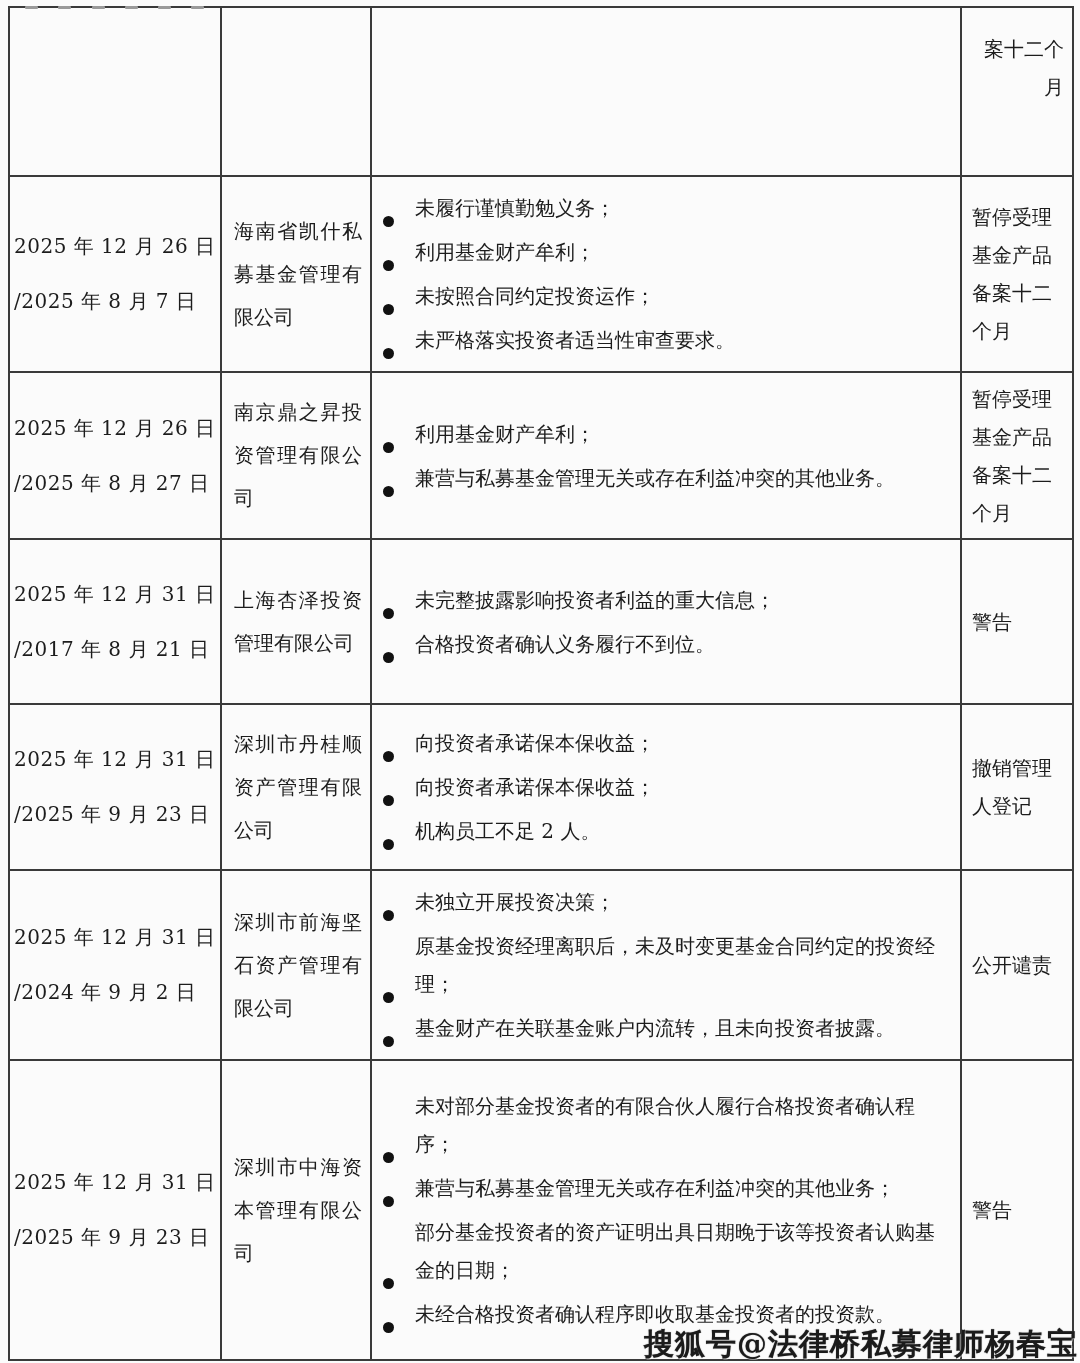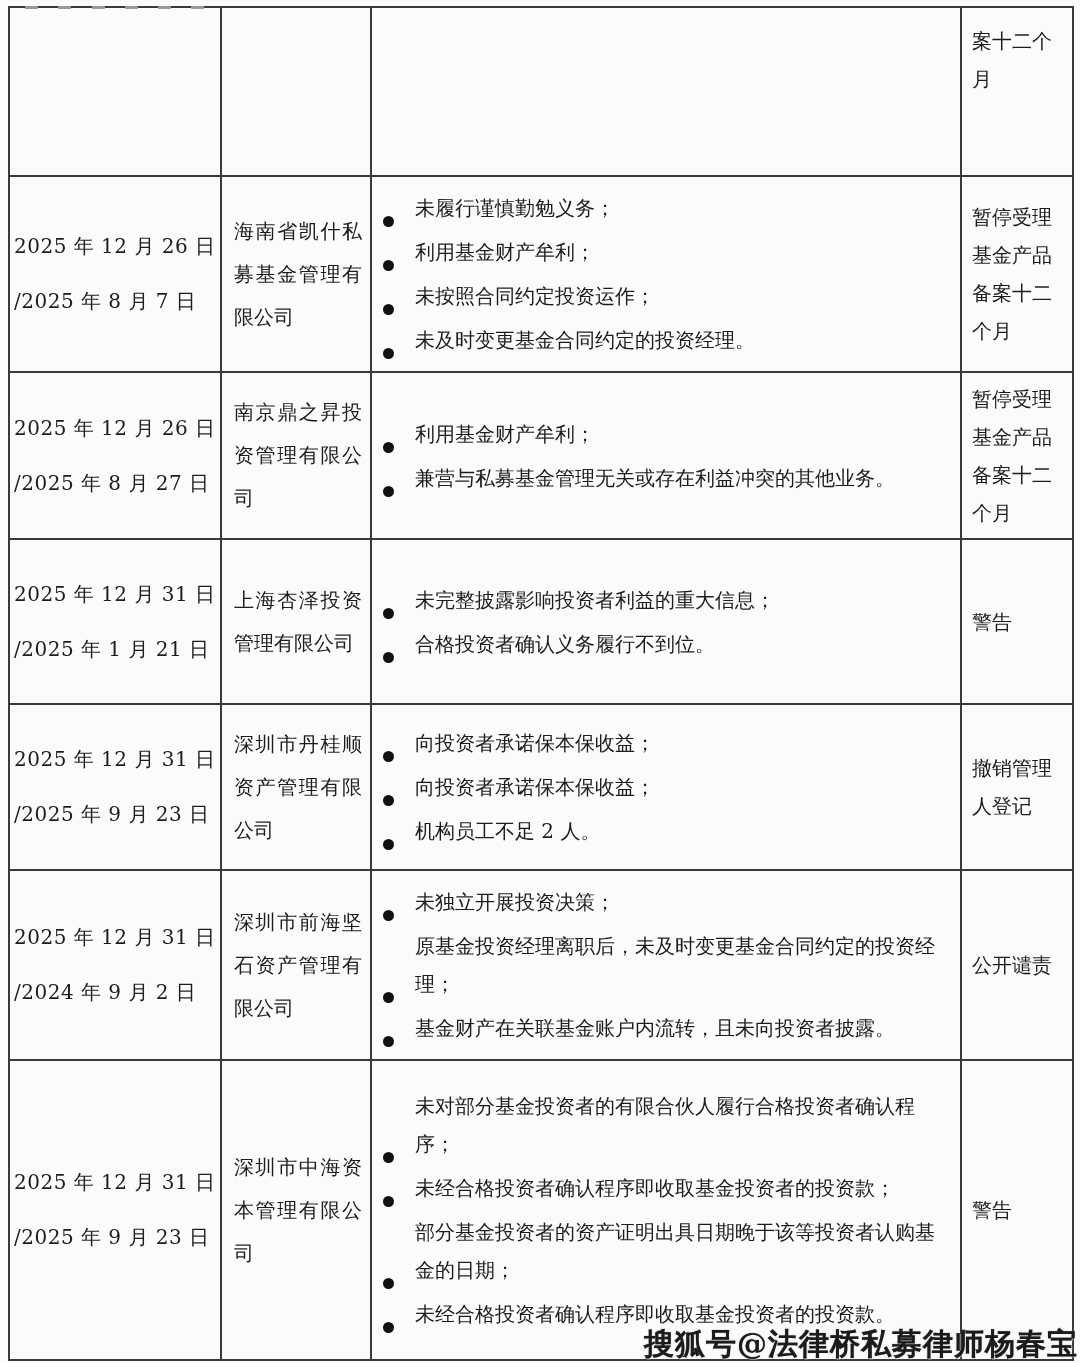--- a/index.html
+++ b/index.html
@@ -62,21 +62,22 @@
     border-radius:50%;
     margin:14px 21px 0 0;
   }
   .vi .vtext{flex:1;}
   td.penalty{
     padding:0 8px 0 10px;
     line-height:38px;
   }
   td.penalty.toppad{
     vertical-align:top;
-    padding-top:14px;
+    padding-top:22px;
+    text-align:right;
   }
 
   .watermark{
     position:absolute;
     right:2px;bottom:4px;
     font-size:30px;
     font-weight:700;
     letter-spacing:1px;
     color:#1b1b1b;
     text-shadow:1px 1px 0 rgba(255,255,255,.45), 0 0 1px #444;
@@ -131,21 +132,21 @@
           <div class="vi">
               <span class="bullet"></span>
               <span class="vtext">利用基金财产牟利；</span>
             </div>
           <div class="vi">
               <span class="bullet"></span>
               <span class="vtext">未按照合同约定投资运作；</span>
             </div>
           <div class="vi">
               <span class="bullet"></span>
-              <span class="vtext">未及时变更基金合同约定的投资经理。</span>
+              <span class="vtext">未严格落实投资者适当性审查要求。</span>
             </div>
         </td>
         <td class="penalty">
           <span>暂停受理基金产品备案十二个月</span>
         </td>
       </tr>
 
       <tr style="height:167px;">
         <td class="date">
           <div>2025 年 12 月 26 日</div>
@@ -165,21 +166,21 @@
             </div>
         </td>
         <td class="penalty">
           <span>暂停受理基金产品备案十二个月</span>
         </td>
       </tr>
 
       <tr style="height:165px;">
         <td class="date">
           <div>2025 年 12 月 31 日</div>
-          <div>/2025 年 1 月 21 日</div>
+          <div>/2017 年 8 月 21 日</div>
         </td>
         <td class="company">
           <span>上海杏泽投资管理有限公司</span>
         </td>
         <td class="viol">
           <div class="vi">
               <span class="bullet"></span>
               <span class="vtext">未完整披露影响投资者利益的重大信息；</span>
             </div>
           <div class="vi">
@@ -254,21 +255,21 @@
         <td class="company">
           <span>深圳市中海资本管理有限公司</span>
         </td>
         <td class="viol">
           <div class="vi">
               <span class="bullet"></span>
               <span class="vtext">未对部分基金投资者的有限合伙人履行合格投资者确认程序；</span>
             </div>
           <div class="vi">
               <span class="bullet"></span>
-              <span class="vtext">未经合格投资者确认程序即收取基金投资者的投资款；</span>
+              <span class="vtext">兼营与私募基金管理无关或存在利益冲突的其他业务；</span>
             </div>
           <div class="vi">
               <span class="bullet"></span>
               <span class="vtext">部分基金投资者的资产证明出具日期晚于该等投资者认购基金的日期；</span>
             </div>
           <div class="vi">
               <span class="bullet"></span>
               <span class="vtext">未经合格投资者确认程序即收取基金投资者的投资款。</span>
             </div>
         </td>

